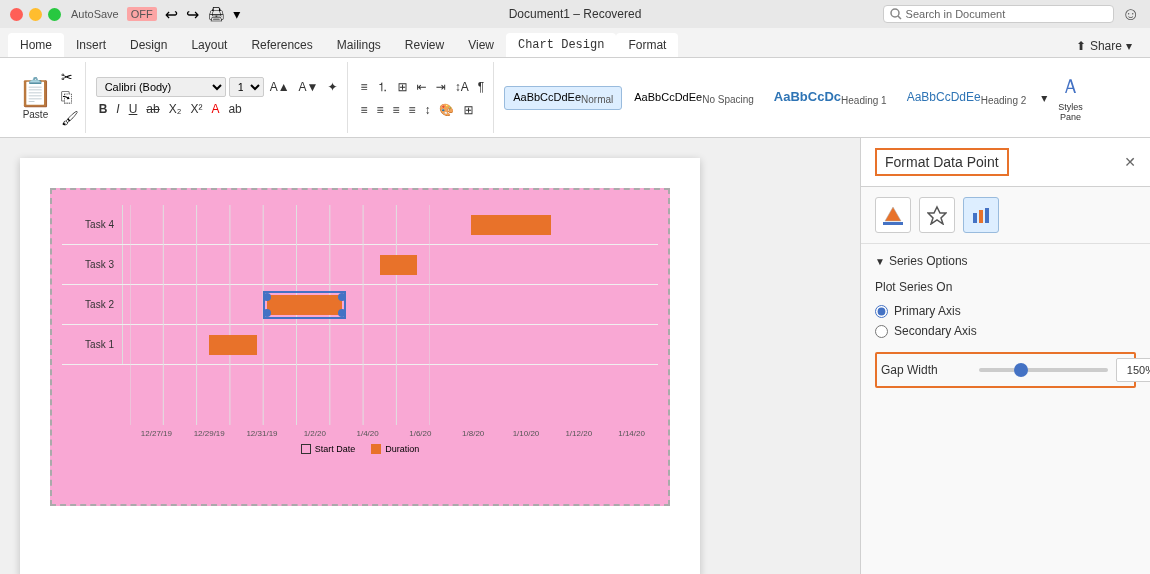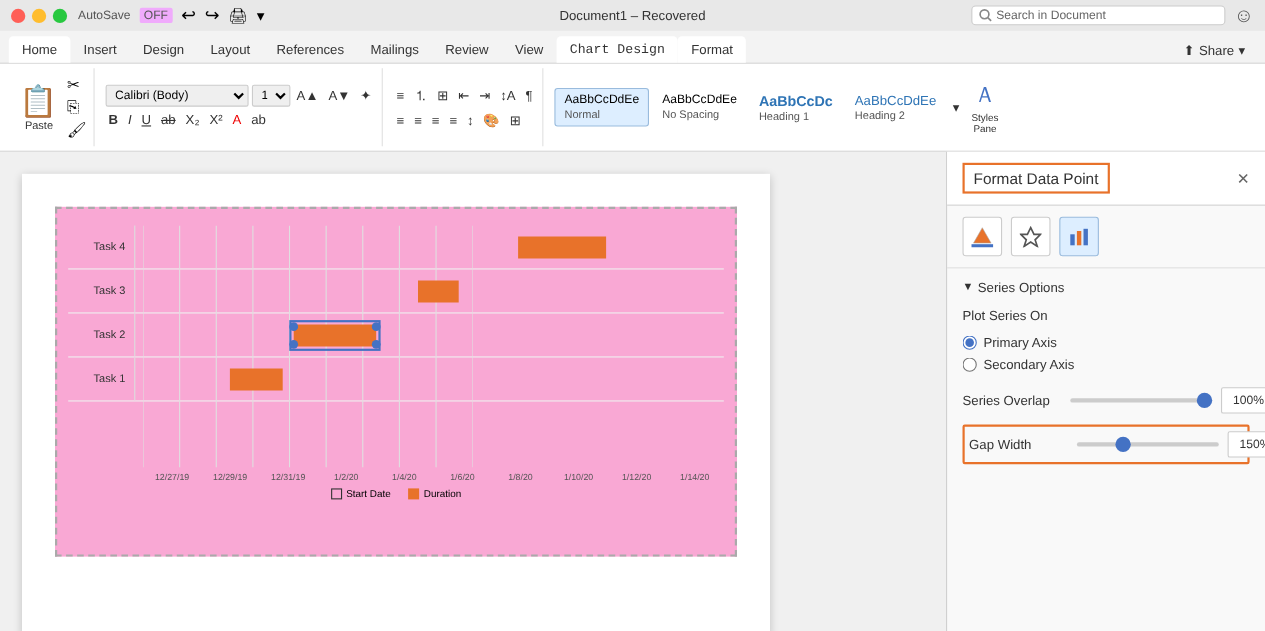--- a/index.html
+++ b/index.html
@@ -105,21 +105,21 @@
       color: #333;
     }
     .bold { font-weight: bold; }
     .italic-style { font-style: italic; }
     .underline-style { text-decoration: underline; }
 
     .styles-group {
       display: flex; align-items: center; gap: 4px;
     }
     .style-item {
-      display: flex; flex-direction: column; align-items: flex-start;
+      display: flex; align-items: flex-end;
       padding: 4px 8px; cursor: pointer; border-radius: 3px;
       min-width: 70px;
     }
     .style-item.active { background: #ddeeff; border: 1px solid #99bbdd; }
     .style-preview { font-size: 11px; margin-bottom: 2px; }
     .style-label { font-size: 10px; color: #555; }
     .styles-pane-btn {
       display: flex; flex-direction: column; align-items: center;
       padding: 4px; cursor: pointer; font-size: 10px; color: #333;
     }
@@ -348,21 +348,21 @@
 <body>
 
 <div class="title-bar">
   <div class="traffic-lights">
     <div class="traffic-light tl-red"></div>
     <div class="traffic-light tl-yellow"></div>
     <div class="traffic-light tl-green"></div>
   </div>
   <div style="display:flex;align-items:center;gap:8px;margin-left:10px;">
     <span style="font-size:11px;color:#555;">AutoSave</span>
-    <span style="font-size:11px;color:#555;background:#f0abfc;padding:1px 4px;border-radius:2px;">OFF</span>
+    <span style="font-size:11px;color:#555;background:#fca5a5;padding:1px 4px;border-radius:2px;">OFF</span>
     <span style="font-size:16px;cursor:pointer;">↩</span>
     <span style="font-size:16px;cursor:pointer;">↪</span>
     <span style="font-size:14px;cursor:pointer;">🖨</span>
     <span style="font-size:14px;cursor:pointer;">▾</span>
   </div>
   <div class="title-text">Document1 – Recovered</div>
   <div class="title-bar-right">
     <div class="search-bar">
       <svg width="12" height="12" viewBox="0 0 12 12">
         <circle cx="5" cy="5" r="4" fill="none" stroke="#888" stroke-width="1.5"></circle>
@@ -602,28 +602,20 @@
         <div class="radio-item">
           <input type="radio" name="axis" checked="" style="">
           <span>Primary Axis</span>
         </div>
         <div class="radio-item">
           <input type="radio" name="axis" style="">
           <span>Secondary Axis</span>
         </div>
       </div>
 
-      <div class="slider-row">
-        <span class="slider-label">Series Overlap</span>
-        <input type="range" class="slider" min="0" max="100" value="100" style="flex: 1 1 0%;">
-        <div class="slider-value-box">
-          <span class="slider-value">100%</span>
-
-        </div>
-      </div>
 
       <div class="gap-width-row">
         <div class="slider-row" style="margin-bottom:0;">
           <span class="slider-label">Gap Width</span>
           <input type="range" class="slider" min="0" max="500" value="150" style="flex: 1 1 0%;">
           <div class="slider-value-box">
             <span class="slider-value">150%</span>
 
           </div>
         </div>

